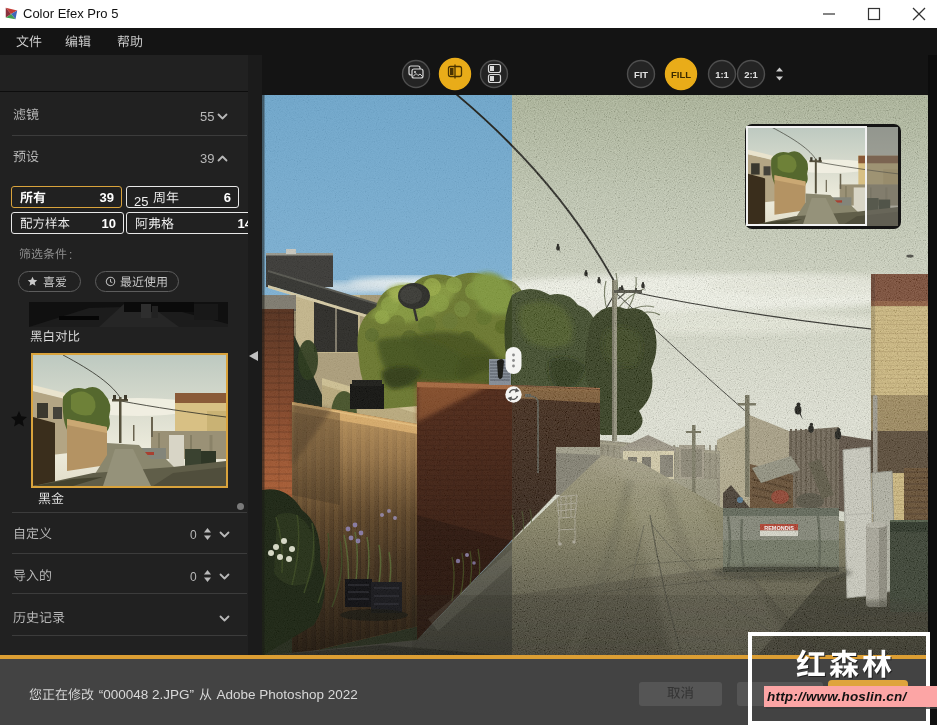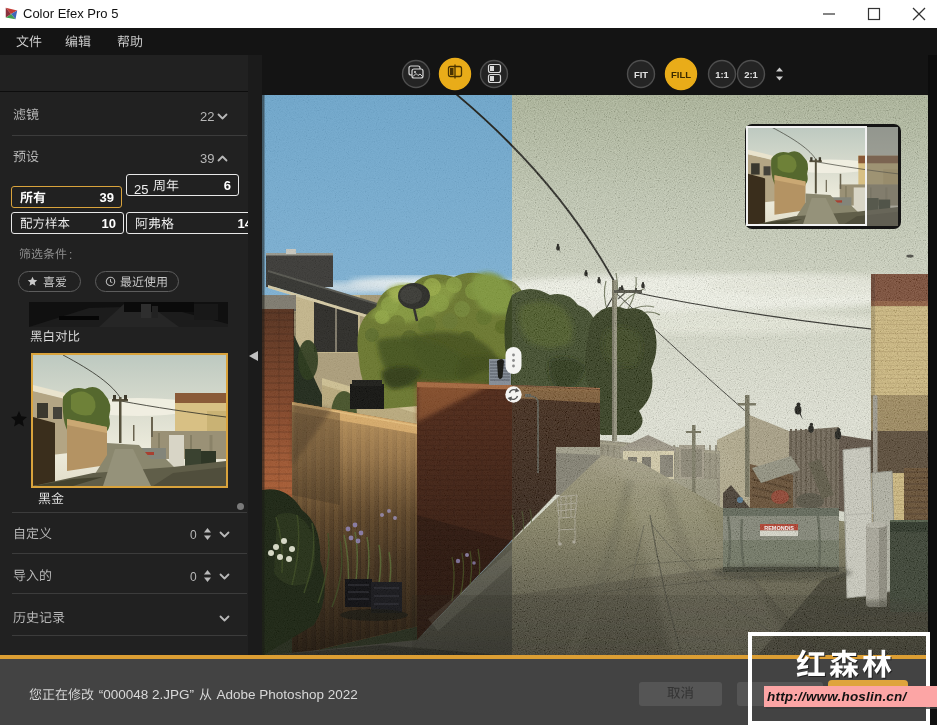--- a/index.html
+++ b/index.html
@@ -49,21 +49,21 @@
 
 <div class="abs" style="left:0;top:55px;width:248px;height:600px;background:#212121;overflow:hidden">
   <div class="abs" style="left:0;top:36px;width:248px;height:1px;background:#0d0d0d"></div>
 
   <div class="abs" style="left:12px;top:52px"><svg width="28" height="16" style="overflow:visible;">
           <g transform="translate(1,12.2) scale(0.013)" fill="#b8b8b8">
             <use href="#r6ee4" x="0"></use>
             <use href="#r955c" x="1000"></use>
           </g>
         </svg></div>
-  <div class="abs" style="left:200px;top:54px;font-size:13px;color:#b8b8b8">22</div>
+  <div class="abs" style="left:200px;top:54px;font-size:13px;color:#b8b8b8">55</div>
   <div class="abs" style="left:216px;top:55px"><svg width="13" height="13" viewBox="0 0 13 13">
           <polyline points="2.5,4.5 6.5,8.5 10.5,4.5" fill="none" stroke="#b8b8b8" stroke-width="1.8" stroke-linecap="round" stroke-linejoin="round"></polyline>
         </svg></div>
   <div class="abs" style="left:12px;top:80px;width:235px;height:1px;background:#3c3c3c"></div>
   <div class="abs" style="left:12px;top:94px"><svg width="28" height="16" style="overflow:visible;">
           <g transform="translate(1,12.2) scale(0.013)" fill="#b8b8b8">
             <use href="#r9884" x="0"></use>
             <use href="#r8bbe" x="1000"></use>
           </g>
         </svg></div>
@@ -74,21 +74,21 @@
 
   <div class="abs" style="left:11px;top:131px;width:111px;height:22px;border:1px solid #d9a33c;border-radius:3px">
         <div class="abs" style="left:7px;top:3px"><svg width="28" height="16" style="overflow:visible;">
             <g transform="translate(1,12.2) scale(0.013)" fill="#ffffff">
               <use href="#b6240" x="0"></use>
               <use href="#b6709" x="1000"></use>
             </g>
           </svg></div>
         <div class="abs" style="right:7px;top:3px;font-size:13px;font-weight:bold;color:#fff">39</div>
       </div>
-  <div class="abs" style="left:126px;top:119px;width:113px;height:22px;border:1px solid #e8e8e8;border-radius:3px">
+  <div class="abs" style="left:126px;top:131px;width:113px;height:22px;border:1px solid #e8e8e8;border-radius:3px">
         <div class="abs" style="left:7px;top:3px"><span style="font-size:13px;color:#f0f0f0;position:relative;top:2px">25 </span><svg width="28" height="16" style="overflow:visible;">
             <g transform="translate(1,12.2) scale(0.013)" fill="#f0f0f0">
               <use href="#r5468" x="0"></use>
               <use href="#r5e74" x="1000"></use>
             </g>
           </svg></div>
         <div class="abs" style="right:7px;top:3px;font-size:13px;font-weight:bold;color:#fff">6</div>
       </div>
   <div class="abs" style="left:11px;top:157px;width:113px;height:22px;border:1px solid #e8e8e8;border-radius:3px">
         <div class="abs" style="left:7px;top:3px"><svg width="52.0" height="16" style="overflow:visible;">

